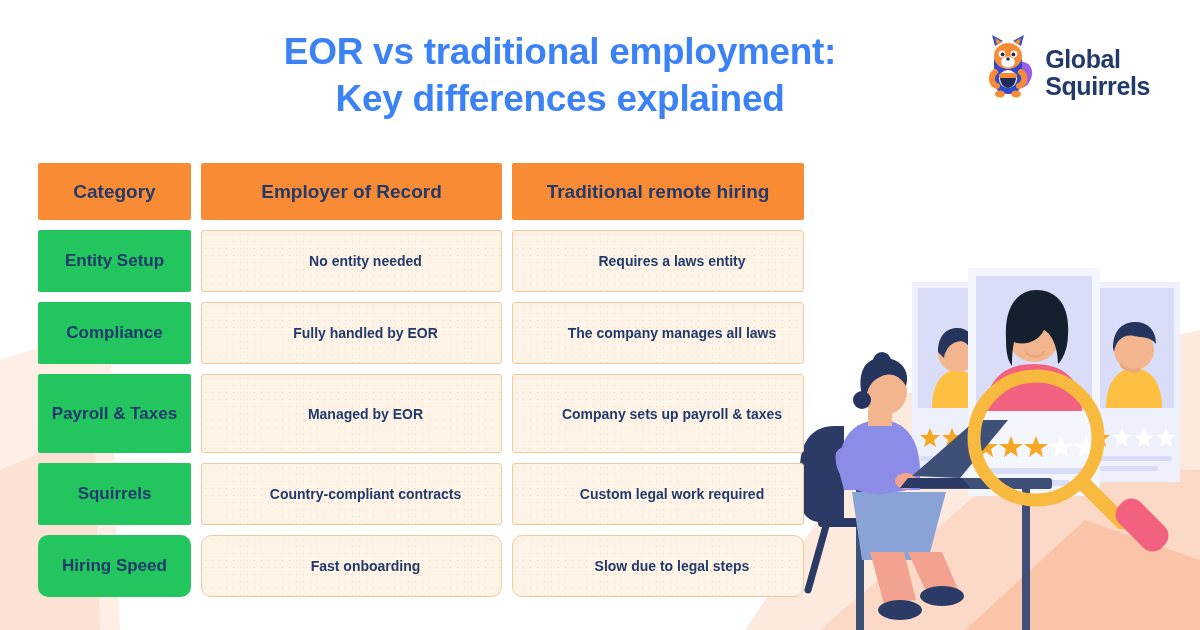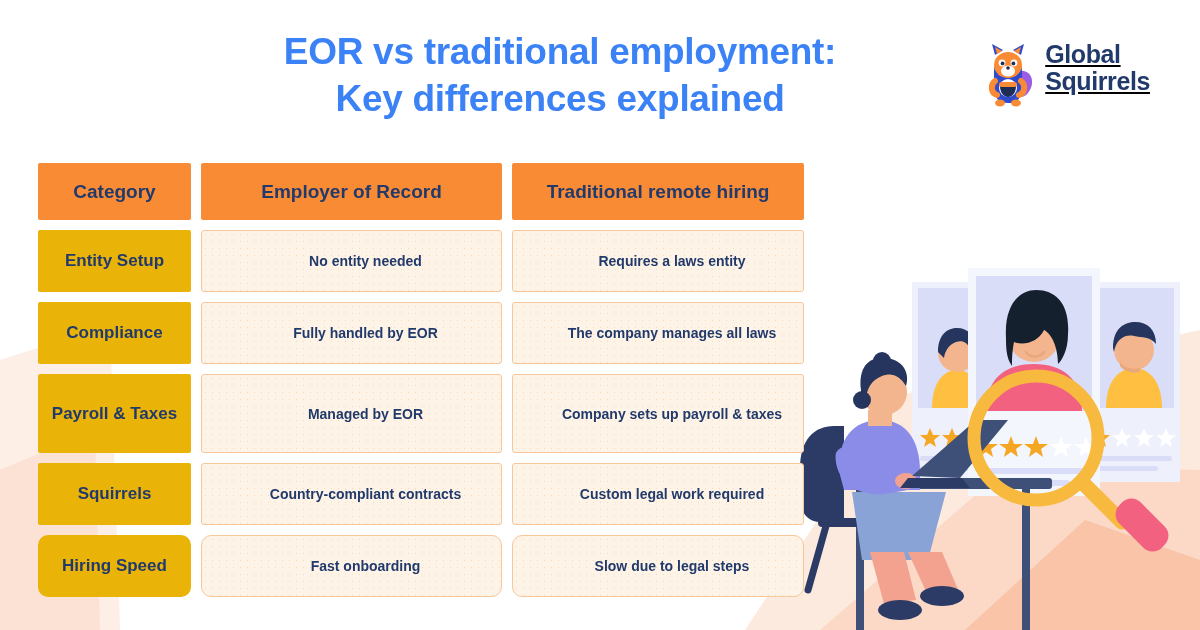--- a/index.html
+++ b/index.html
@@ -24,22 +24,22 @@
     text-align:center;
     color:#3b82f6;
     font-size:37px;
     font-weight:bold;
     line-height:1.28;
     letter-spacing:-0.3px;
   }
   .title .l2 { display:block; }
 
   .logo {
-    position:absolute; right:50px; top:41px;
-    display:flex; align-items:flex-start; gap:7px;text-decoration:underline;
+    position:absolute; right:50px; top:32px;
+    display:flex; align-items:flex-end; gap:7px;
   }
   .logo-mark { width:60px; height:68px; flex:none; }
   .logo-text {
     color:#223a6b;
     font-size:25px;
     font-weight:bold;
     line-height:1.08;
     letter-spacing:-0.4px;
   }
   .logo-text span { display:block; }
@@ -67,21 +67,21 @@
   .hrow .cell {
     background:#fa8b35;
     height:57px;
     font-size:19px;
     border-radius:2px;
   }
   .hrow .c1 { font-size:19px; }
 
   
   .brow .c1 {
-    background:#eab308;
+    background:#22c55e;
     border-radius:2px;
     font-size:17px;
     line-height:1.25;
   }
   .brow .c2, .brow .c3 {
     background:#fdf4e7;
     border:1px solid #f6c79a;
     border-radius:3px;
     font-size:14px;
     font-weight:bold;

